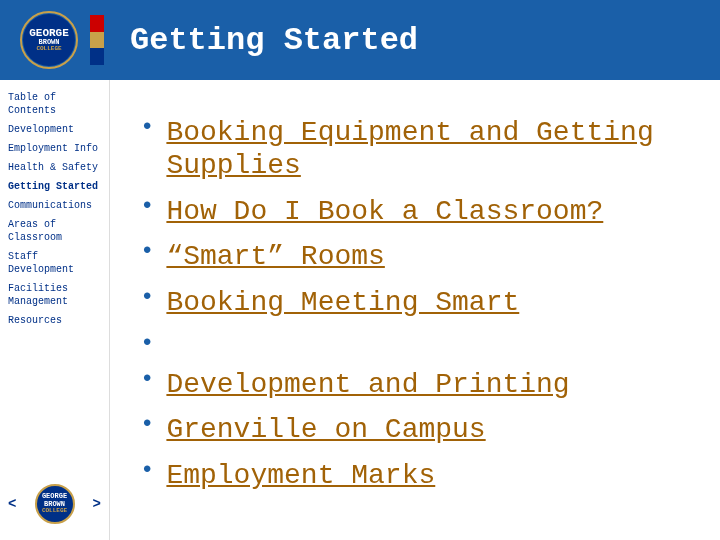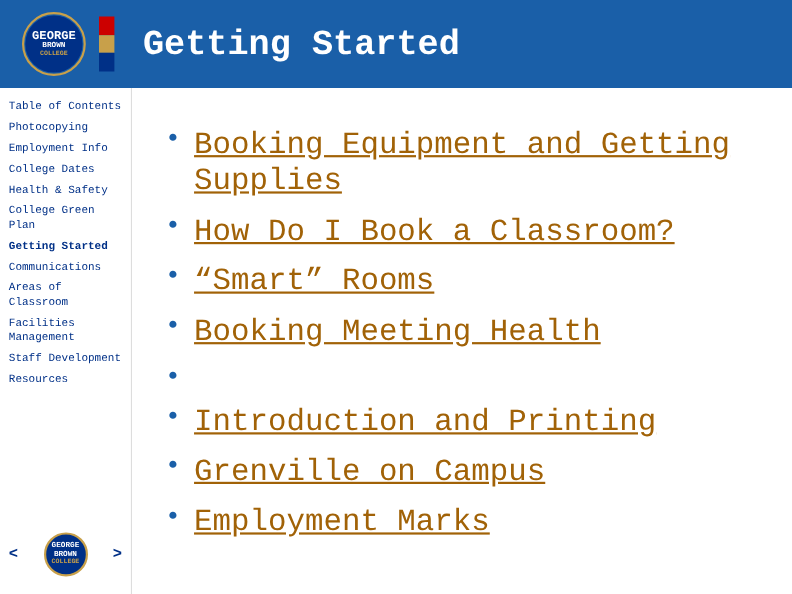--- a/index.html
+++ b/index.html
@@ -97,21 +97,21 @@
     
     .main {
       display: flex;
       flex: 1;
       background: #fff;
       overflow: hidden;
     }
 
     
     .sidebar {
-      width: 120px;
+      width: 110px;
       background: #fff;
       border-right: 1px solid #ddd;
       display: flex;
       flex-direction: column;
       padding: 8px 0;
       flex-shrink: 0;
     }
 
     .sidebar-item {
       font-size: 10px;
@@ -217,30 +217,28 @@
   </div>
   <h1 class="header-title">Getting Started</h1>
 </div>
 
 <div class="main">
 
   <div class="sidebar">
 
     <div id="sidebar-items">
         <div class="sidebar-item">Table of Contents</div>
-        <div class="sidebar-item">Photocopying</div>
+        <div class="sidebar-item">Development</div>
         <div class="sidebar-item">Employment Info</div>
-        <div class="sidebar-item">College Dates</div>
         <div class="sidebar-item">Health &amp; Safety</div>
-        <div class="sidebar-item">College Green Plan</div>
         <div class="sidebar-item active">Getting Started</div>
         <div class="sidebar-item">Communications</div>
         <div class="sidebar-item">Areas of Classroom</div>
+        <div class="sidebar-item">Staff Development</div>
         <div class="sidebar-item">Facilities Management</div>
-        <div class="sidebar-item">Staff Development</div>
         <div class="sidebar-item">Resources</div>
       </div>
 
     <div class="sidebar-nav">
       <span class="nav-arrow">&lt;</span>
       <div class="sidebar-logo">
         <span class="sidebar-logo-text">GEORGE</span>
         <span class="sidebar-logo-text">BROWN</span>
         <span class="sidebar-logo-text" style="color:#c8a04a; font-size:6px;">COLLEGE</span>
       </div>
@@ -257,28 +255,28 @@
         <li>
           <span class="bullet-dot">•</span>
           <span class="bullet-link">How Do I Book a Classroom?</span>
         </li>
         <li>
           <span class="bullet-dot">•</span>
           <span class="bullet-link">“Smart” Rooms</span>
         </li>
         <li>
           <span class="bullet-dot">•</span>
-          <span class="bullet-link">Booking Meeting Health</span>
-        </li>
-        <li>
-          <span class="bullet-dot">•</span>
-        </li>
-        <li>
-          <span class="bullet-dot">•</span>
-          <span class="bullet-link">Introduction and Printing</span>
+          <span class="bullet-link">Booking Meeting Smart</span>
+        </li>
+        <li>
+          <span class="bullet-dot">•</span>
+        </li>
+        <li>
+          <span class="bullet-dot">•</span>
+          <span class="bullet-link">Development and Printing</span>
         </li>
         <li>
           <span class="bullet-dot">•</span>
           <span class="bullet-link">Grenville on Campus</span>
         </li>
         <li>
           <span class="bullet-dot">•</span>
           <span class="bullet-link">Employment Marks</span>
         </li>
       </ul>

